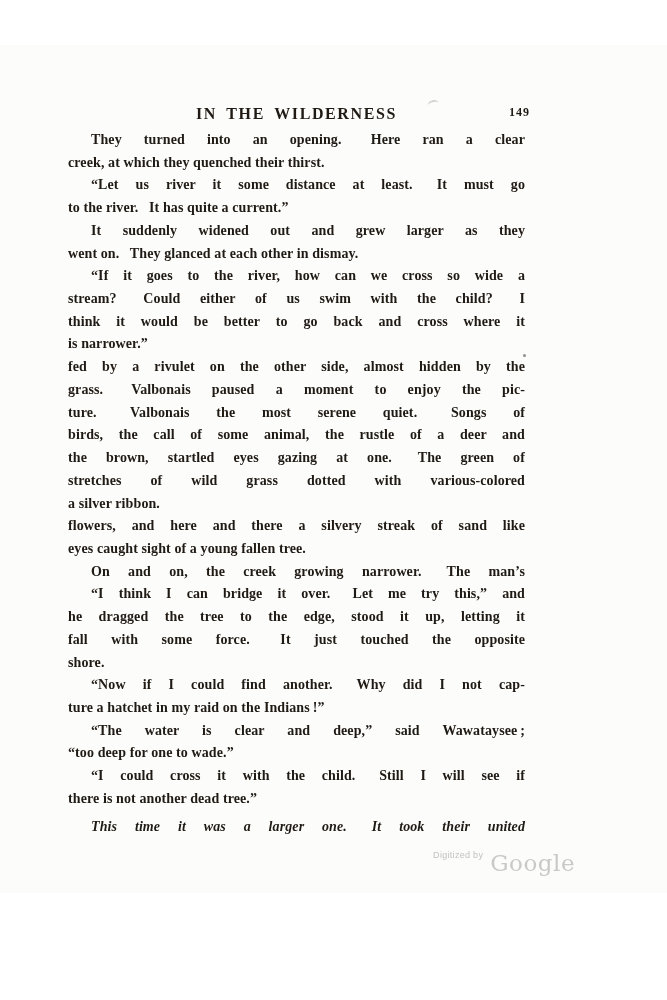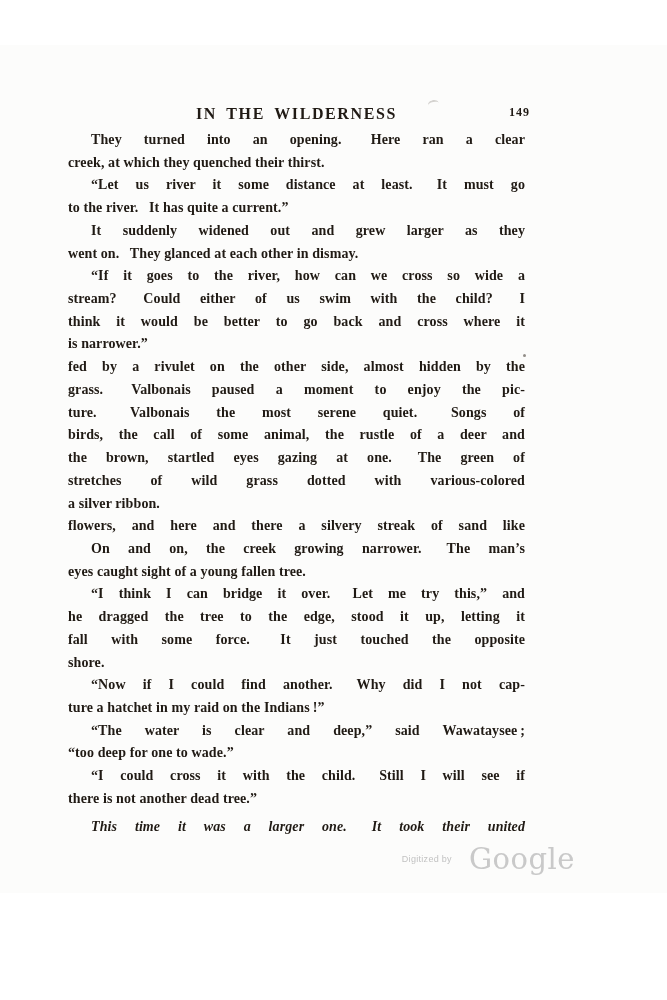--- a/index.html
+++ b/index.html
@@ -51,30 +51,30 @@
     border-radius:50%;
     transform:rotate(-12deg);
   }
   .speck-dot{
     position:absolute;left:523px;top:309px;
     width:3px;height:3px;border-radius:50%;
     background:#6e6860;opacity:.75;
   }
   .watermark{
     position:absolute;right:92px;bottom:17px;
-    display:flex;align-items:center;gap:17px;
+    display:flex;align-items:flex-start;gap:7px;
     user-select:none;
   }
   .wm-prefix{
     font-family:"Liberation Sans",sans-serif;
     font-size:9px;color:#c2c2c2;letter-spacing:0.3px;
   }
   .wm-brand{
     font-family:"DejaVu Serif",serif;
-    font-size:29px;color:#c9c9c9;letter-spacing:0.5px;
+    font-size:23px;color:#c9c9c9;letter-spacing:0.5px;
   }
 </style>
 </head>
 <body>
 
 <div class="page">
 
   <div class="running-header">
     <div class="chapter-title">IN THE WILDERNESS</div>
     <div class="page-number">149</div>
@@ -92,22 +92,22 @@
       <div class="line">think it would be better to go back and cross where it</div>
       <div class="line eop">is narrower.”</div>
       <div class="line">fed by a rivulet on the other side, almost hidden by the</div>
       <div class="line">grass.  Valbonais paused a moment to enjoy the pic-</div>
       <div class="line">ture.  Valbonais the most serene quiet.  Songs of</div>
       <div class="line">birds, the call of some animal, the rustle of a deer and</div>
       <div class="line">the brown, startled eyes gazing at one.  The green of</div>
       <div class="line">stretches of wild grass dotted with various-colored</div>
       <div class="line eop">a silver ribbon.</div>
       <div class="line">flowers, and here and there a silvery streak of sand like</div>
+      <div class="line eop">eyes caught sight of a young fallen tree.</div>
       <div class="line indent">On and on, the creek growing narrower.  The man’s</div>
-      <div class="line eop">eyes caught sight of a young fallen tree.</div>
       <div class="line indent">“I think I can bridge it over.  Let me try this,” and</div>
       <div class="line">he dragged the tree to the edge, stood it up, letting it</div>
       <div class="line">fall with some force.  It just touched the opposite</div>
       <div class="line eop">shore.</div>
       <div class="line indent">“Now if I could find another.  Why did I not cap-</div>
       <div class="line eop">ture a hatchet in my raid on the Indians !”</div>
       <div class="line indent">“The water is clear and deep,” said Wawataysee ;</div>
       <div class="line eop">“too deep for one to wade.”</div>
       <div class="line indent">“I could cross it with the child.  Still I will see if</div>
       <div class="line eop">there is not another dead tree.”</div>

